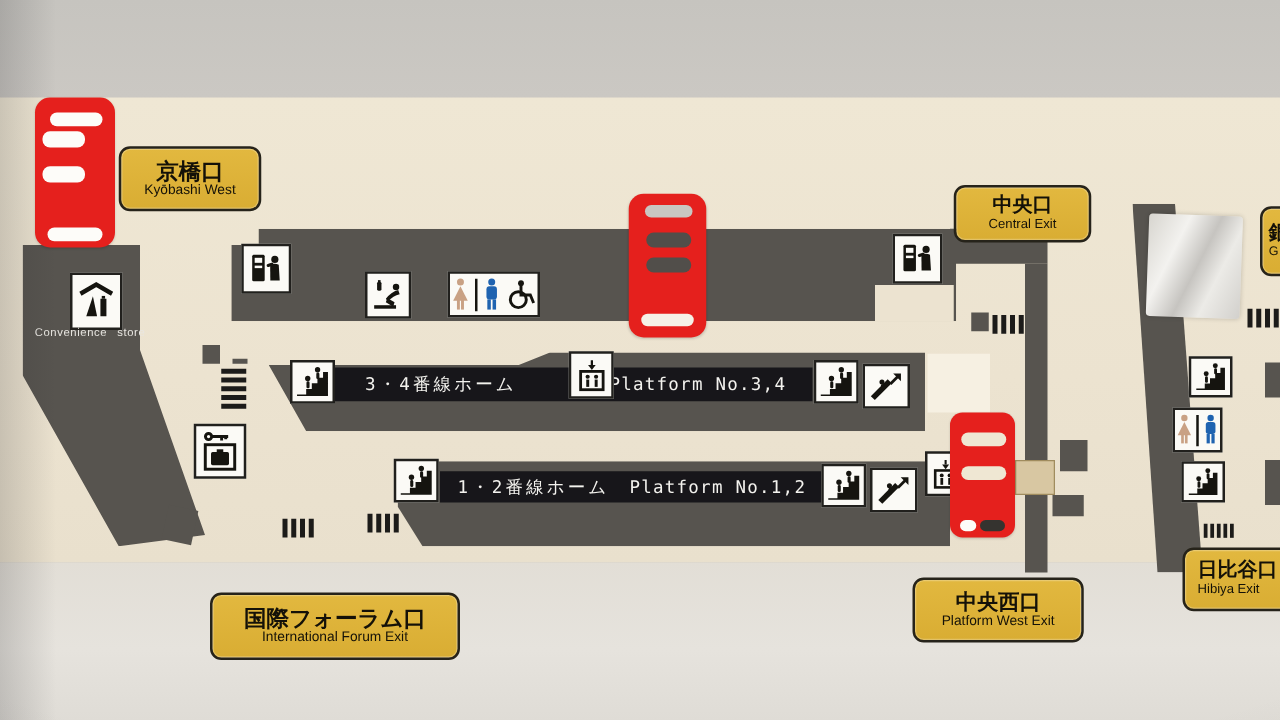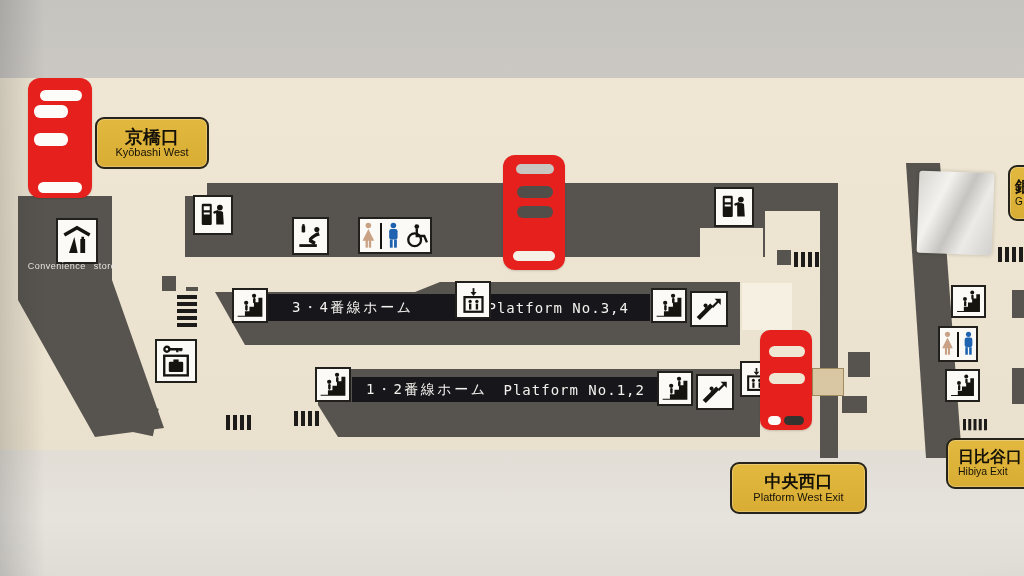--- a/index.html
+++ b/index.html
@@ -379,20 +379,28 @@
     <span class="slot" style="left:9px;top:16px;width:36px;height:11px;background:#efe7d3;"></span>
     <span class="slot" style="left:9px;top:43px;width:36px;height:11px;background:#efe7d3;"></span>
     <span class="slot" style="left:8px;top:86px;width:13px;height:9px;background:#fdfcf9;"></span>
     <span class="slot" style="left:24px;top:86px;width:20px;height:9px;background:#35332f;"></span>
   </div>
 
   <div class="abs sign" style="left:95px;top:117px;width:110px;height:48px;z-index:25;">
     <span class="jp" style="font-size:18px;">京橋口</span>
     <span class="en" style="font-size:11px;">Kyōbashi West</span>
   </div>
+  <div class="abs sign" style="left:763px;top:148px;width:106px;height:42px;z-index:25;">
+    <span class="jp" style="font-size:16px;">中央口</span>
+    <span class="en" style="font-size:10.5px;">Central Exit</span>
+  </div>
+  <div class="abs sign" style="left:168px;top:474px;width:196px;height:50px;z-index:25;">
+    <span class="jp" style="font-size:18px;">国際フォーラム口</span>
+    <span class="en" style="font-size:11px;">International Forum Exit</span>
+  </div>
   <div class="abs sign" style="left:730px;top:462px;width:133px;height:48px;z-index:25;">
     <span class="jp" style="font-size:17px;">中央西口</span>
     <span class="en" style="font-size:11px;">Platform West Exit</span>
   </div>
   <div class="abs sign" style="left:946px;top:438px;width:98px;height:47px;z-index:25;align-items:flex-start;padding-left:10px;">
     <span class="jp" style="font-size:16px;">日比谷口</span>
     <span class="en" style="font-size:10.5px;text-align:center;">Hibiya Exit</span>
   </div>
   <div class="abs sign" style="left:1008px;top:165px;width:44px;height:52px;z-index:25;align-items:flex-start;padding-left:5px;">
     <span class="jp" style="font-size:16px;">銀</span>

